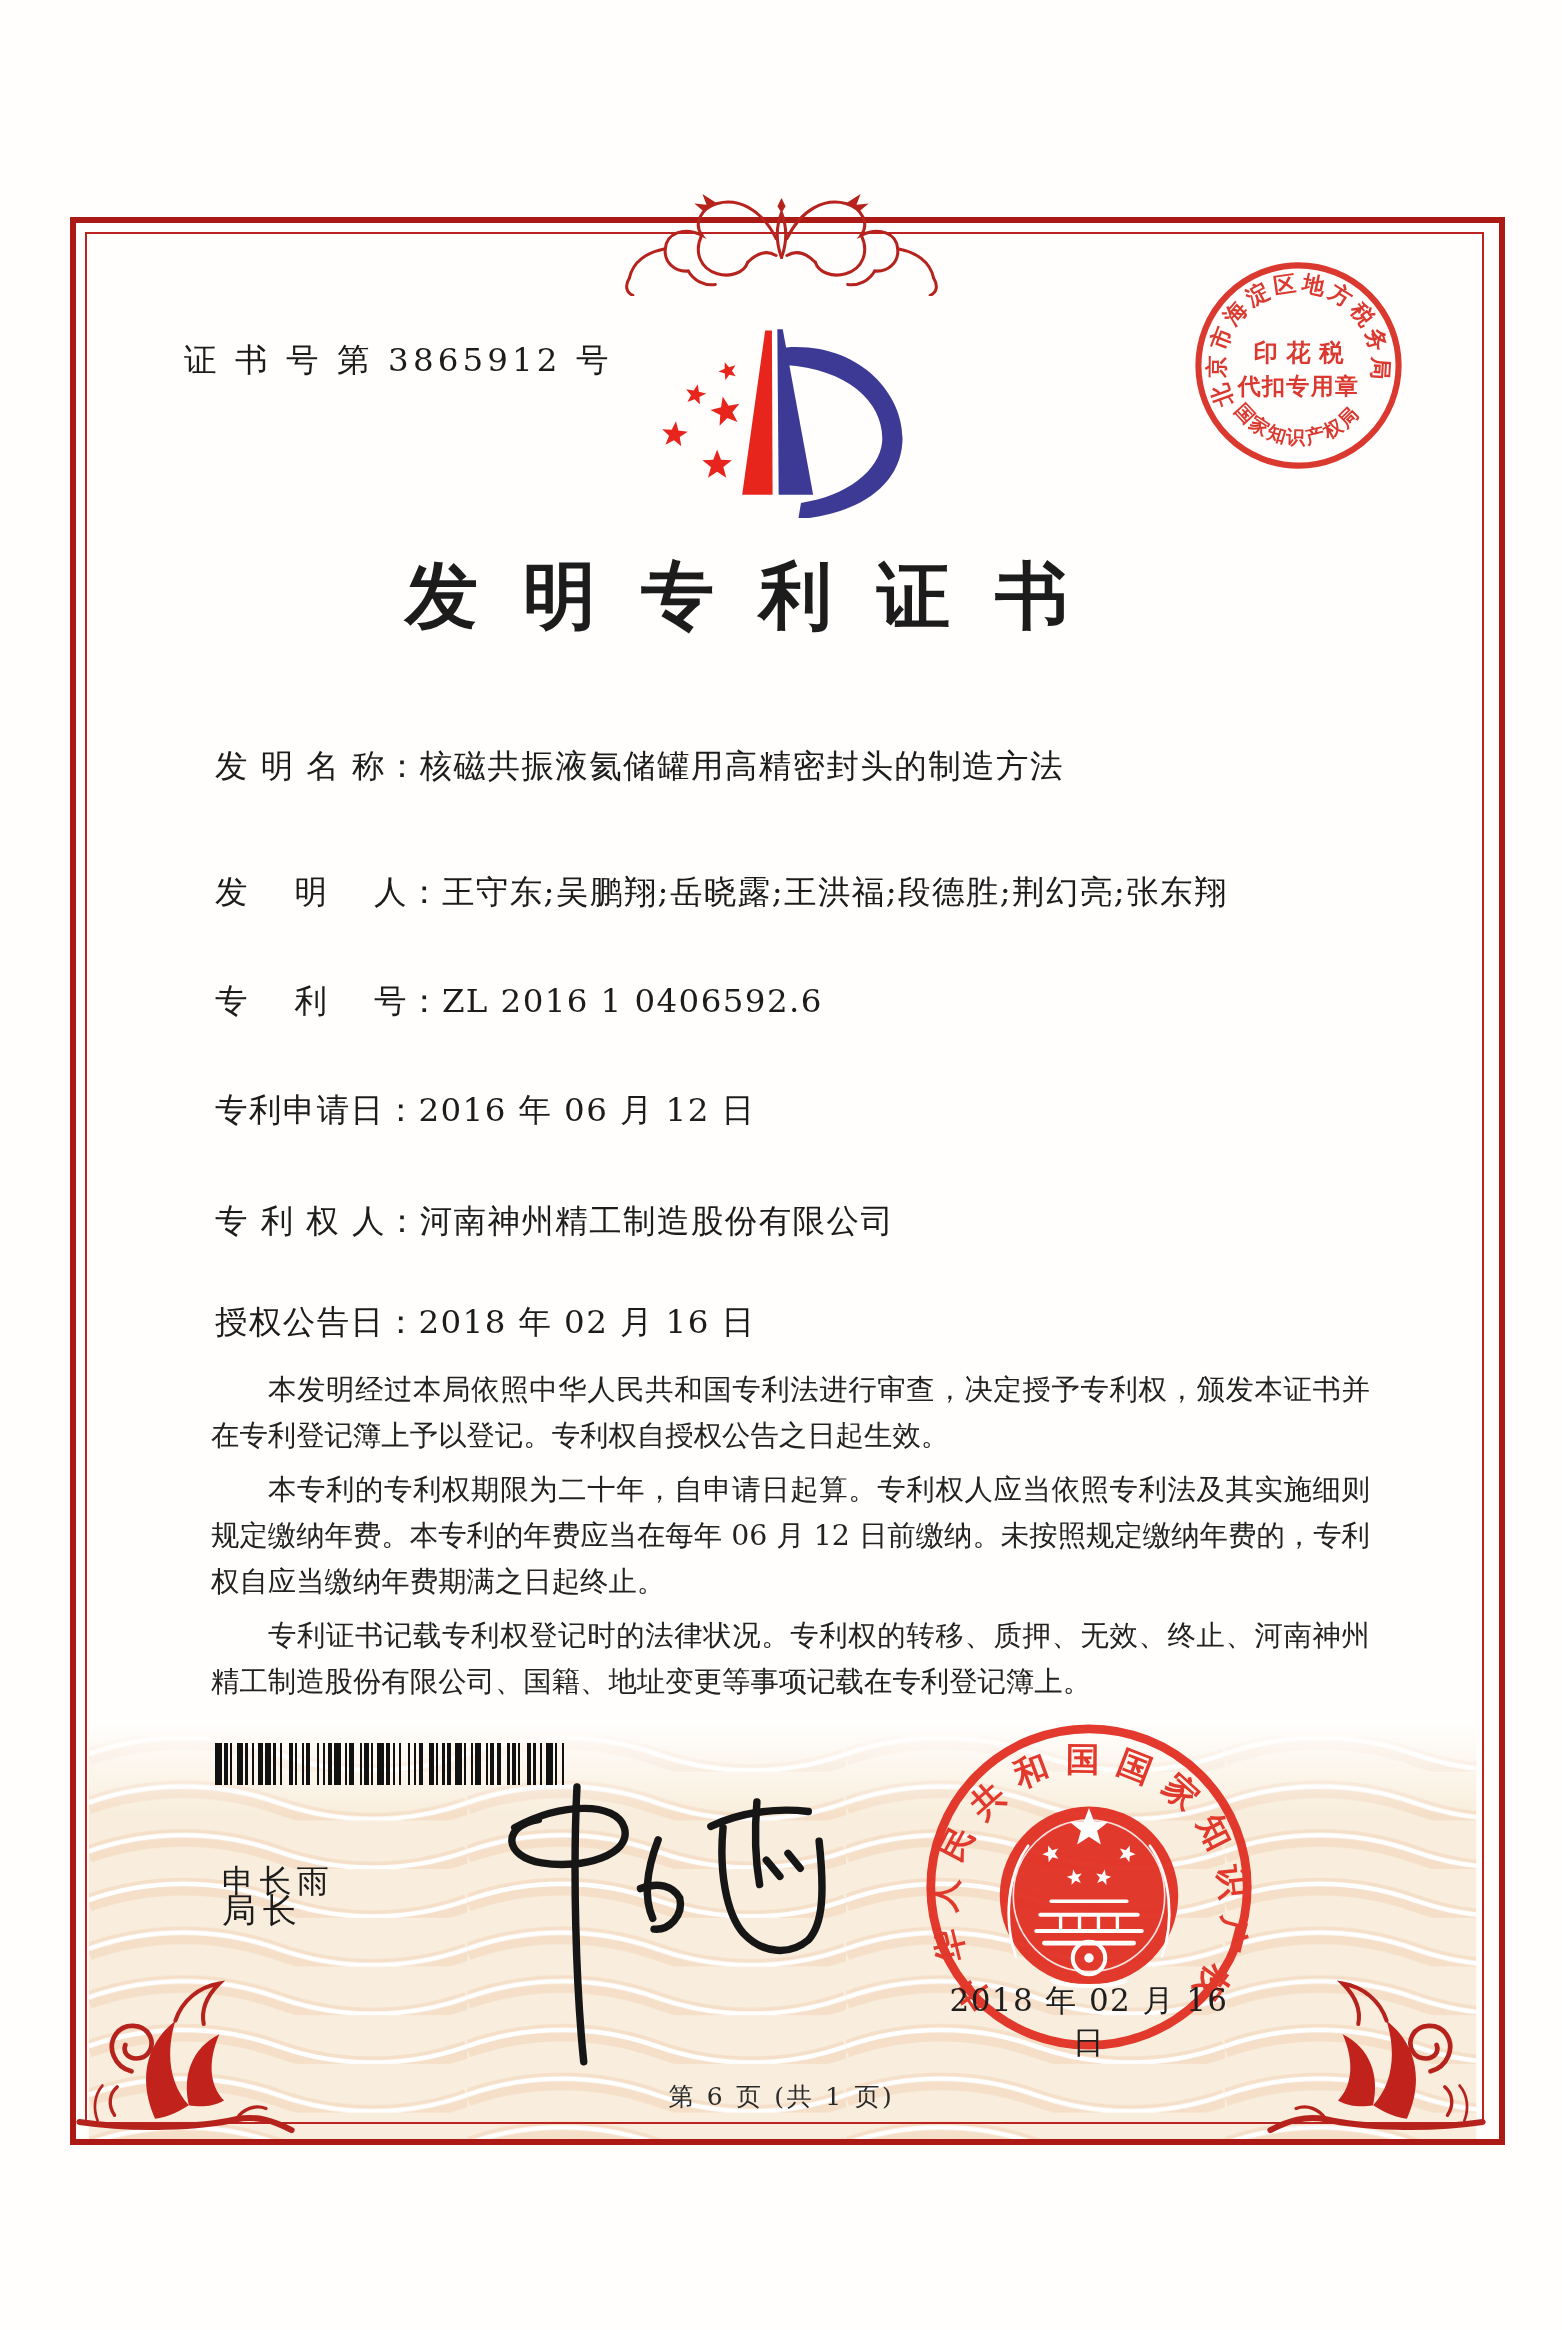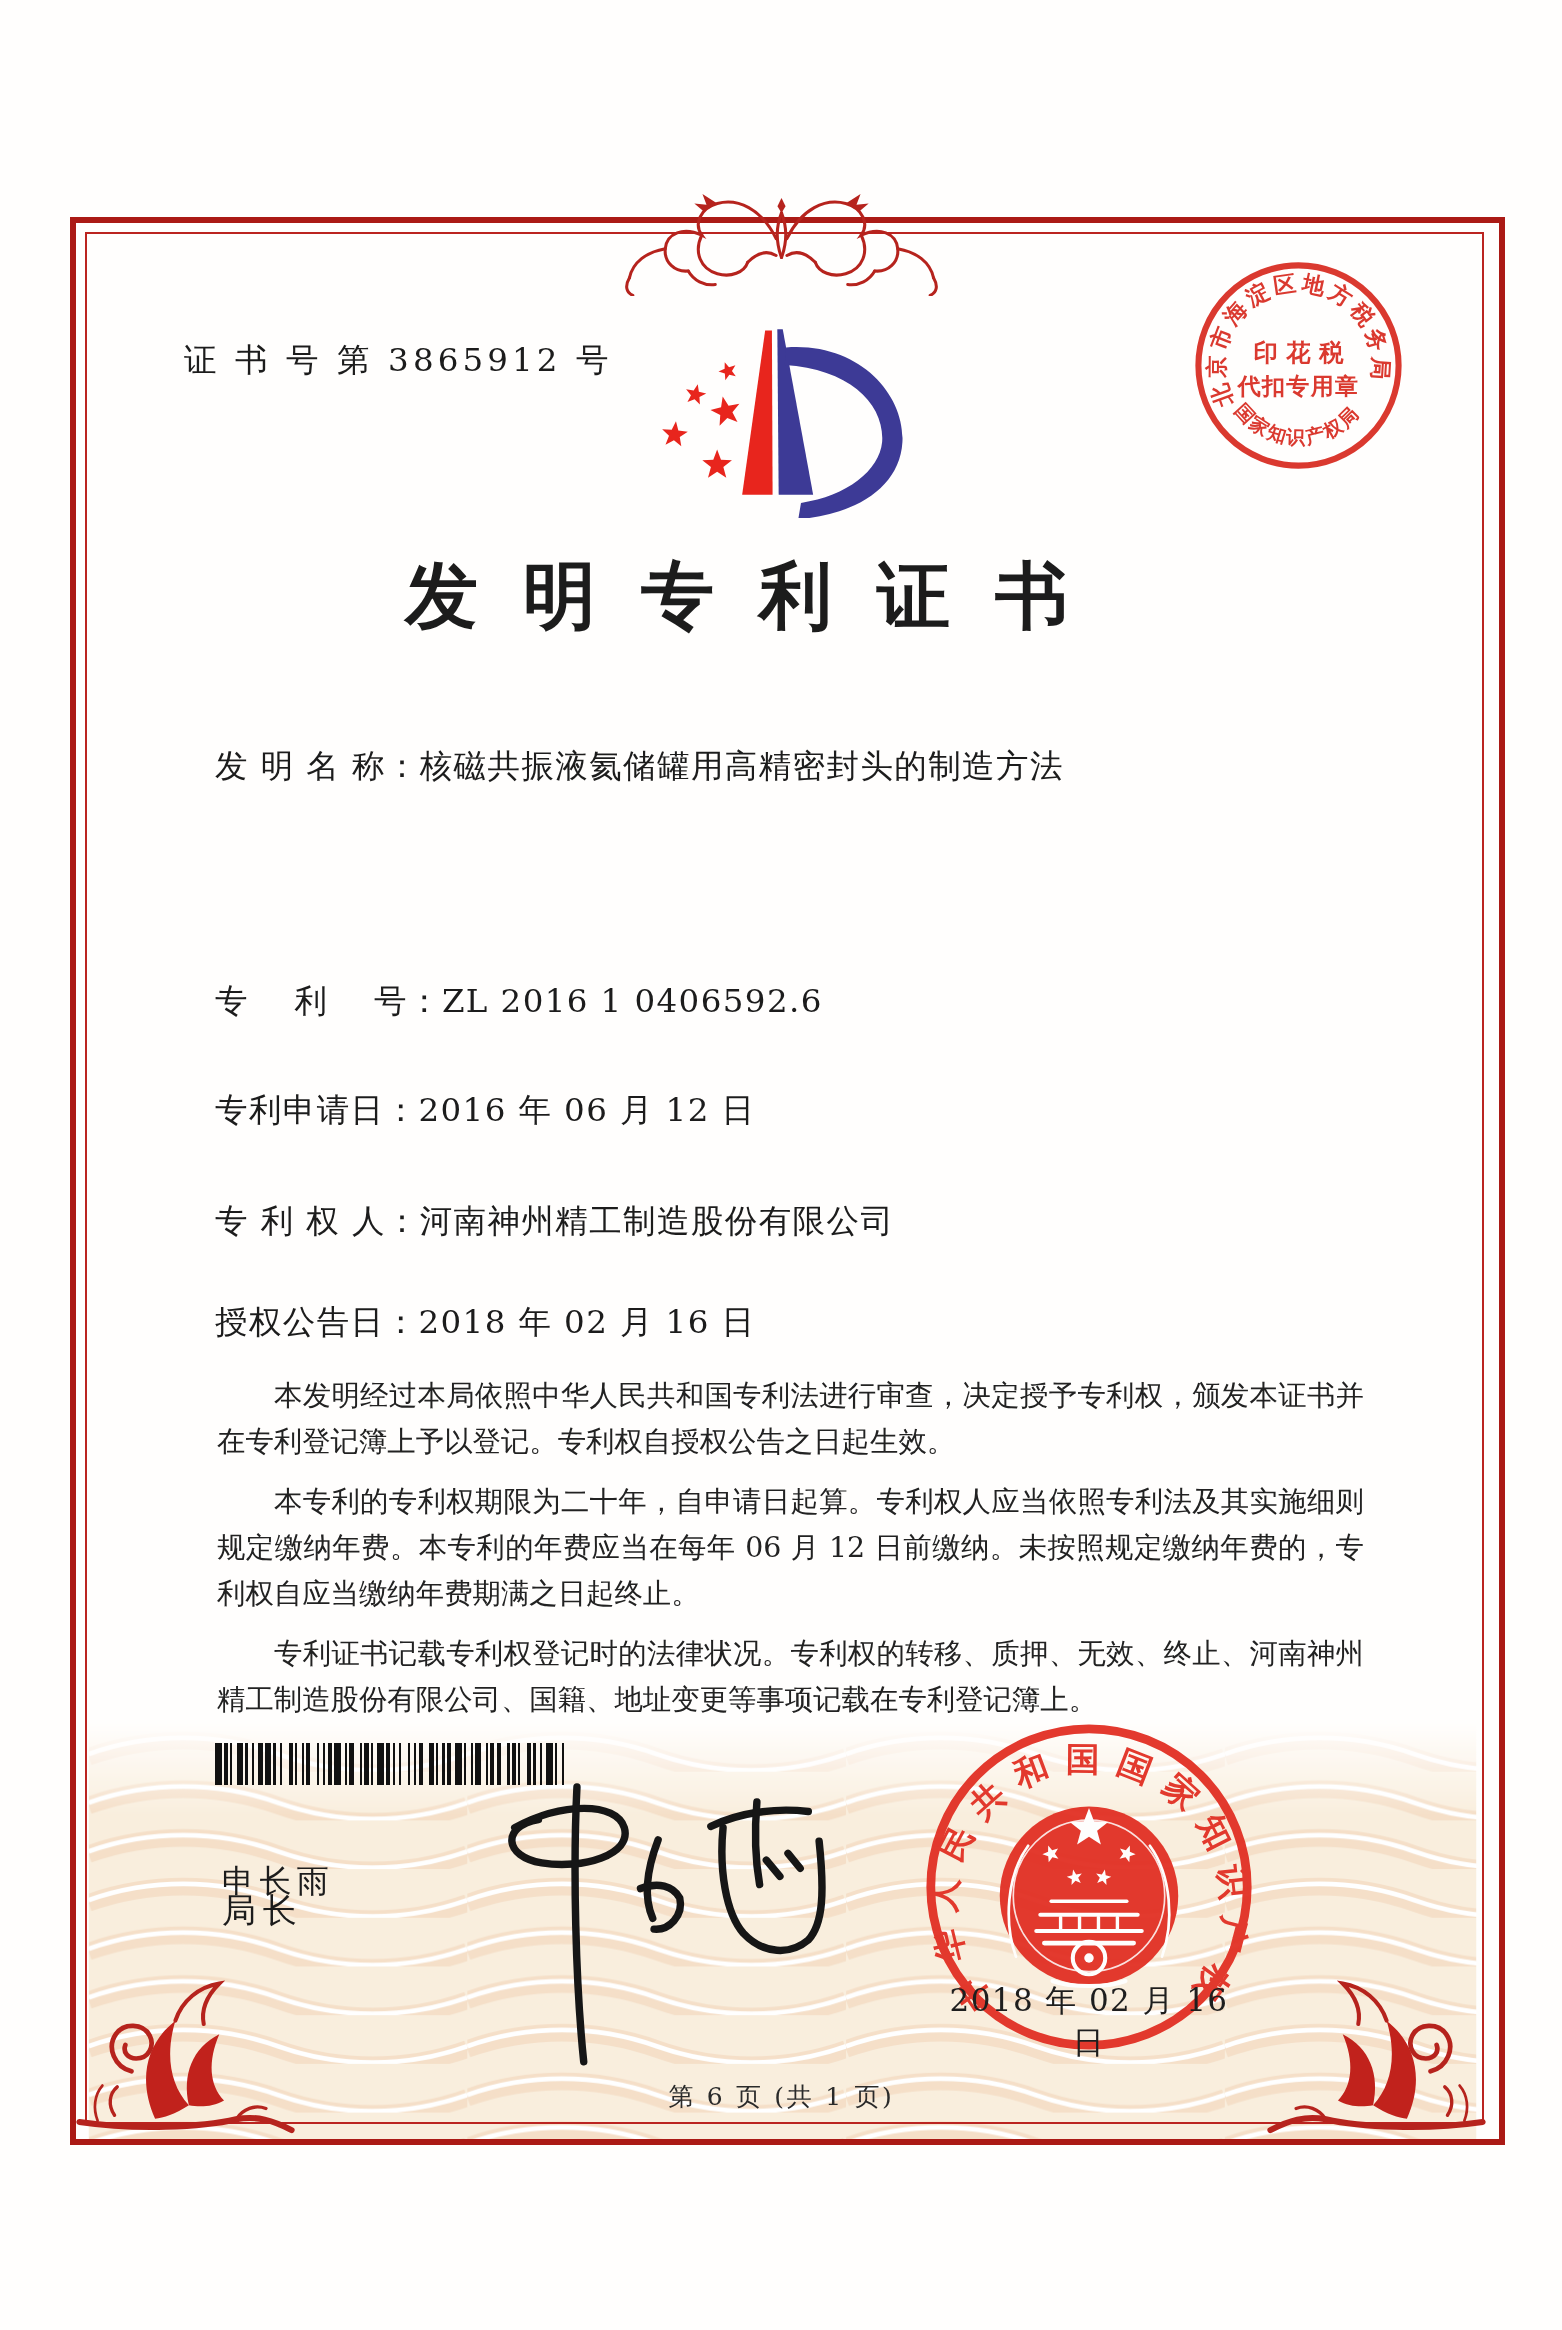--- a/index.html
+++ b/index.html
@@ -13,21 +13,21 @@
   
   .frame-outer{left:70px;top:217px;width:1423px;height:1916px;border:6.1px solid #ab1a15;z-index:2;}
   .frame-inner{left:85px;top:232px;width:1395px;height:1888px;border:2px solid #bb2420;z-index:2;}
   .cert-no{left:184px;top:339px;font-size:32.5px;letter-spacing:4.1px;z-index:3;}
   .title{left:0;top:548px;width:1563px;text-align:center;font-size:73px;font-weight:700;
          letter-spacing:45px;padding-right:45px;box-sizing:border-box;z-index:3;}
   .field-row{left:215px;font-size:32.5px;letter-spacing:1.4px;z-index:3;white-space:nowrap;}
   .field-row .lab{display:inline-block;}
   .paras{left:203px;top:1359px;width:1175px;font-size:28.4px;line-height:1.62;
          text-align:justify;z-index:3;color:#222;}
-  .paras p{margin:14px;text-indent:57px;}
+  .paras p{margin:8px;text-indent:57px;}
   .barcode{left:215px;top:1743px;width:391px;height:42px;z-index:3;font-size:0;white-space:nowrap;overflow:hidden;}
   .barcode span{display:inline-block;height:42px;vertical-align:top;}
   .officer-title{left:222px;top:1888px;font-size:34px;letter-spacing:6.8px;z-index:3;}
   .officer-name{left:222px;top:1860px;font-size:32px;letter-spacing:5.4px;z-index:3;}
   .seal-date{left:940px;top:1980px;width:298px;text-align:center;font-size:31px;
              letter-spacing:1.4px;z-index:6;color:#1e1e1e;}
   .footer{left:0;top:2080px;width:1563px;text-align:center;font-size:25px;letter-spacing:2.7px;z-index:3;color:#2a2a2a;}
   .svg-layer{z-index:3;}
   .z1{z-index:1;} .z2{z-index:2;} .z4{z-index:4;}
 </style>
@@ -138,20 +138,23 @@
       <textPath href="#stampBottomArc">国家知识产权局</textPath>
     </text>
     <text x="156" y="150" text-anchor="middle" font-size="36" fill="#d92f25" font-weight="700">印 花 税</text>
     <text x="156" y="198" text-anchor="middle" font-size="34" fill="#d92f25" font-weight="700" letter-spacing="2">代扣专用章</text>
   </svg>
 
   <div class="abs title">发明专利证书</div>
 
   <div class="abs field-row" style="top:745px;">
     <span class="lab">发 明 名 称：</span><span>核磁共振液氦储罐用高精密封头的制造方法</span>
+  </div>
+  <div class="abs field-row" style="top:871px;">
+    <span class="lab">发　 明　 人：</span><span>王守东;吴鹏翔;岳晓露;王洪福;段德胜;荆幻亮;张东翔</span>
   </div>
   <div class="abs field-row" style="top:980px;">
     <span class="lab">专　 利　 号：</span><span>ZL 2016 1 0406592.6</span>
   </div>
   <div class="abs field-row" style="top:1089px;text-align:center;">
     <span class="lab">专利申请日：</span><span>2016 年 06 月 12 日</span>
   </div>
   <div class="abs field-row" style="top:1200px;">
     <span class="lab">专 利 权 人：</span><span>河南神州精工制造股份有限公司</span>
   </div>

